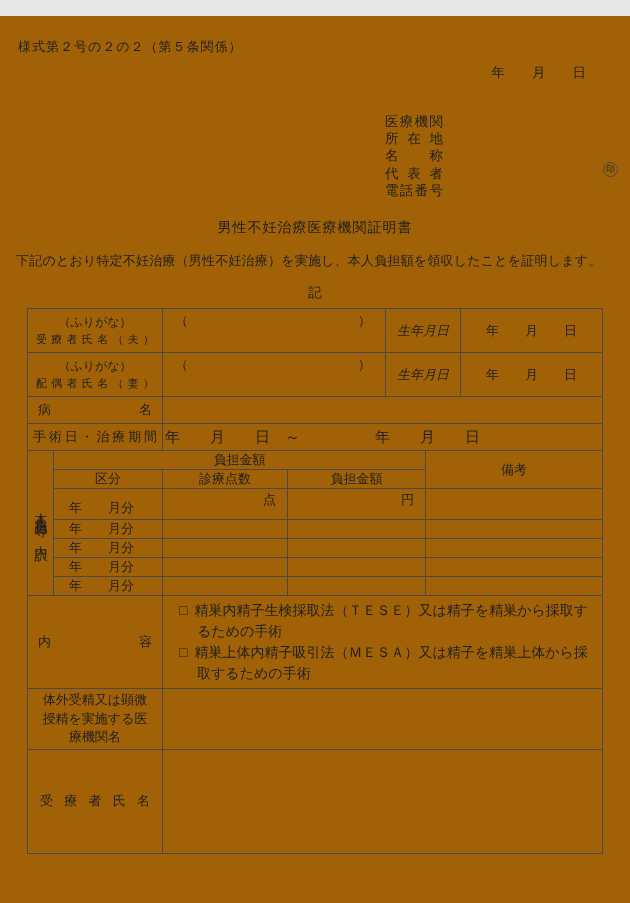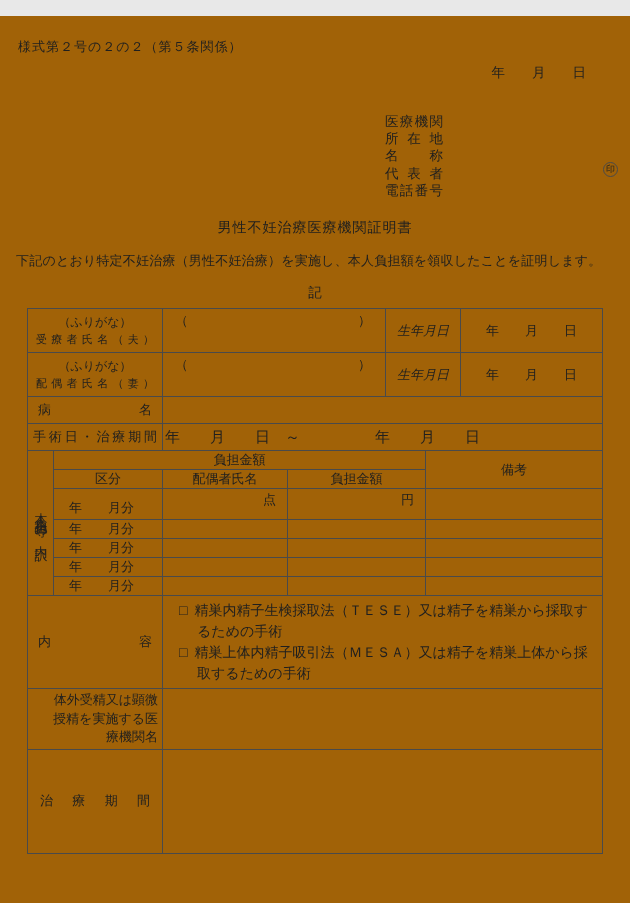--- a/index.html
+++ b/index.html
@@ -54,21 +54,21 @@
     display: inline-block; letter-spacing: 3px; font-size: 13px;
   }
   .sub-head { text-align: center; font-size: 13px; }
   .unit-cell { vertical-align: top; text-align: right; padding: 2px 11px 0 0; }
   .month-cell { text-align: left; padding-left: 15px; }
   .month-bottom { vertical-align: bottom; padding-bottom: 2px; }
 
   .content-cell { vertical-align: middle; padding: 4px 10px 4px 0; }
   .check-item { margin-left: 16px; padding-left: 18px; text-indent: -18px; line-height: 21px; font-size: 14px; }
   .checkbox { display: inline-block; text-indent: 0; margin-right: 7px; }
-  .ivf-label { text-align: right; white-space: pre-line; font-size: 13px; line-height: 18.5px; padding: 2px 4px; }
+  .ivf-label { text-align: center; white-space: pre-line; font-size: 13px; line-height: 18.5px; padding: 2px 4px; }
   .notes-label { text-align: justify; text-align-last: justify; padding: 0 12px; }
 </style>
 </head>
 <body>
 
 <div class="page">
 
   <div class="abs form-number">様式第２号の２の２（第５条関係）</div>
   <div class="abs issue-date">年　　月　　日</div>
 
@@ -145,21 +145,21 @@
       <tbody>
           <tr style="height:18px">
         <td rowspan="7" class="vert-cell">
           <div>本人負担等の内訳</div>
         </td>
         <td colspan="3" class="sub-head">負担金額</td>
         <td rowspan="2" class="sub-head">備考</td>
       </tr>
       <tr style="height:19px">
         <td class="sub-head">区分</td>
-        <td class="sub-head">配偶者氏名</td>
+        <td class="sub-head">診療点数</td>
         <td class="sub-head">負担金額</td>
       </tr>
       <tr style="height:31px">
         <td class="month-cell month-bottom">年　　月分</td>
         <td class="unit-cell">点</td>
         <td class="unit-cell">円</td>
         <td></td>
       </tr>
       <tr style="height:17px">
         <td class="month-cell">年　　月分</td>
@@ -223,20 +223,20 @@
     </tbody>
       </table>
 
     <table>
       <colgroup>
           <col style="width:135px">
           <col style="width:440px">
         </colgroup>
       <tbody>
           <tr style="height:104px">
-        <td class="notes-label">治療期間</td>
+        <td class="notes-label">受療者氏名</td>
         <td></td>
       </tr>
     </tbody>
       </table>
 
   </div>
 </div>
 
 </body></html>

